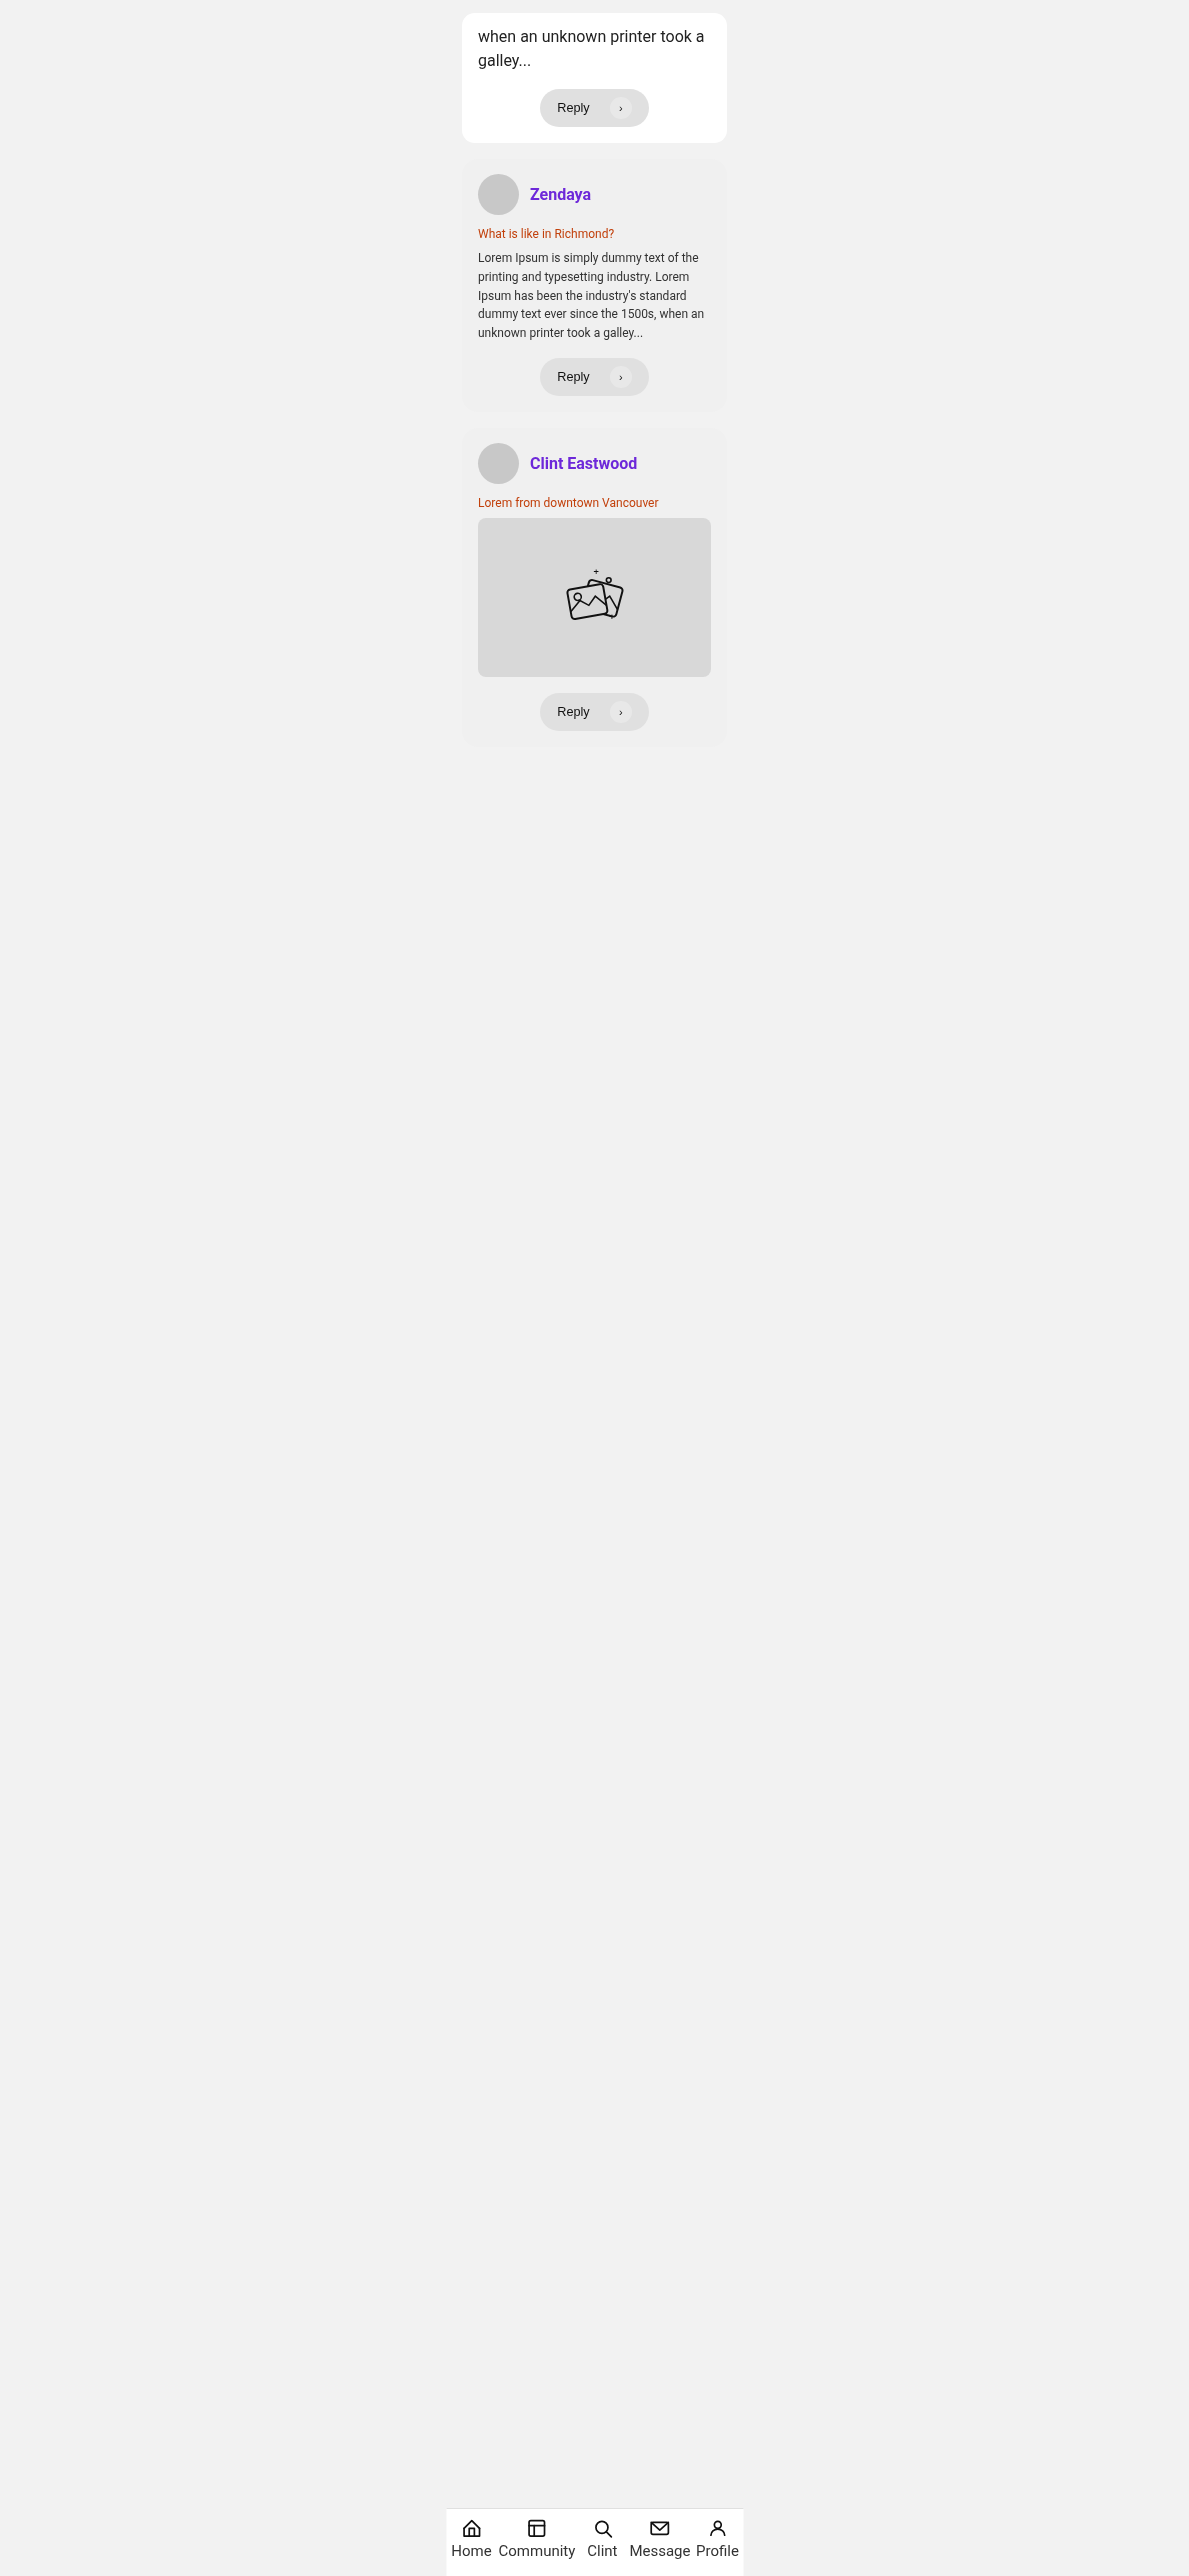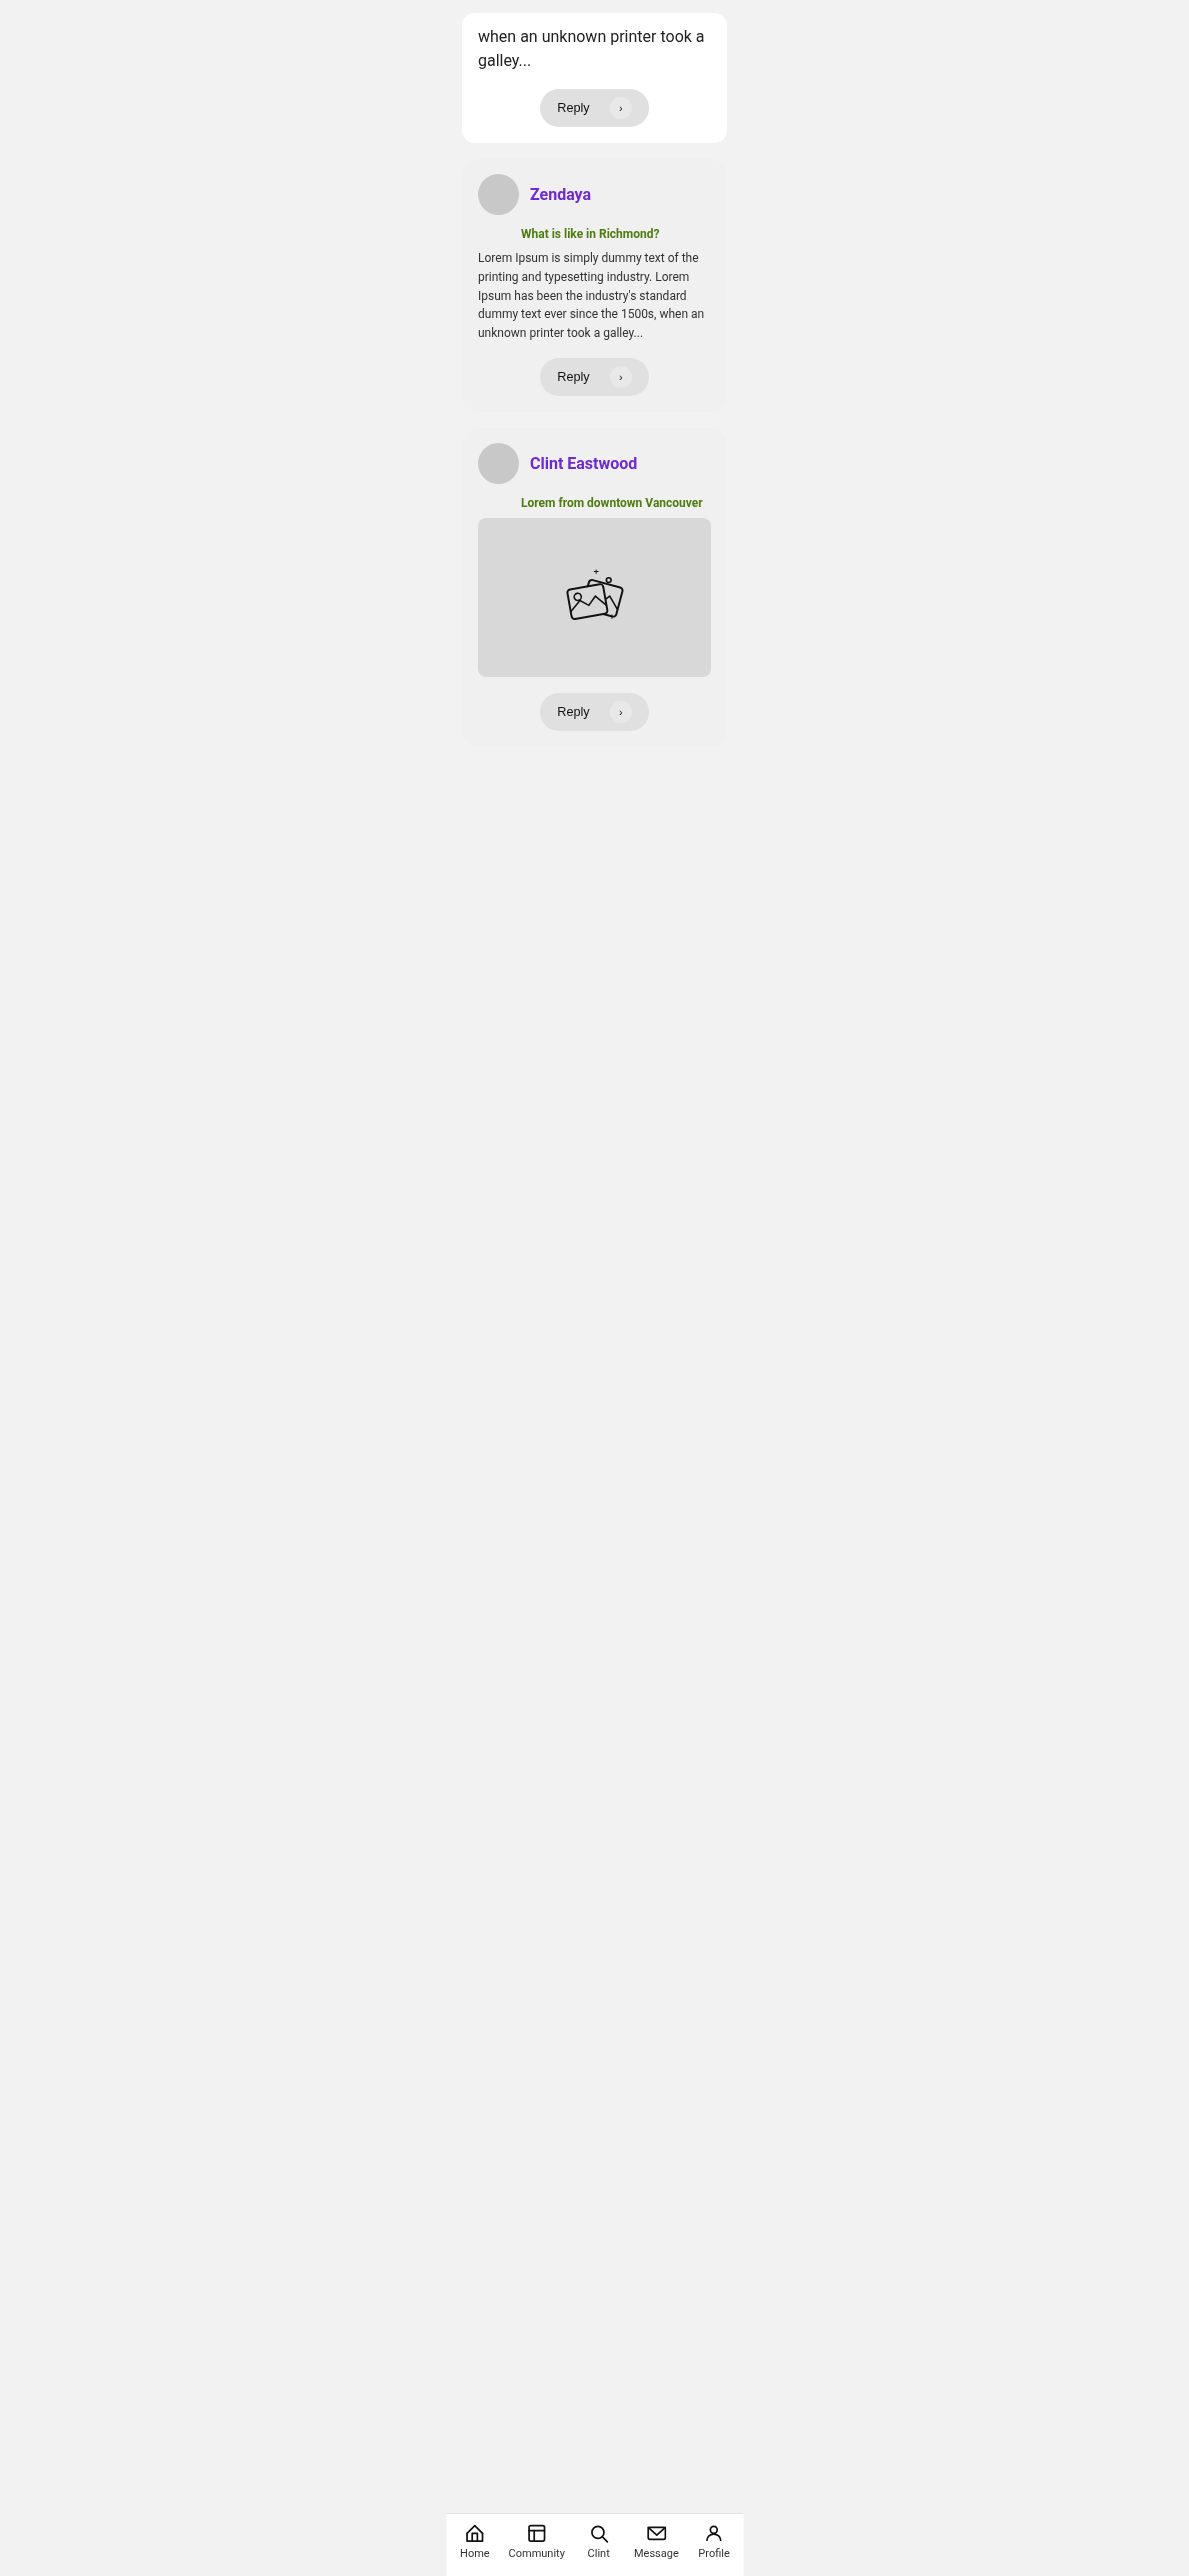--- a/index.html
+++ b/index.html
@@ -68,24 +68,23 @@
     }
 
     .user-name {
       font-size: 16px;
       font-weight: 700;
       color: #6d28d9;
     }
 
     .post-title {
       font-size: 12px;
-      font-weight: 700;
-      color: #4d7c0f;
+      font-weight: 400;
+      color: #c2410c;
       margin-bottom: 8px;
-      margin-left: 43px;
     }
 
     .post-body {
       font-size: 12px;
       color: #333;
       line-height: 1.55;
       margin-bottom: 16px;
     }
 
     .post-image {
@@ -158,21 +157,21 @@
 
     .nav-icon {
       width: 22px;
       height: 22px;
       display: flex;
       align-items: center;
       justify-content: center;
     }
 
     .nav-label {
-      font-size: 11px;
+      font-size: 15px;
       color: #333;
     }
 
     .home-indicator {
       width: 103px;
       height: 4px;
       background: #111;
       border-radius: 2.4px;
       margin: 6.3px auto 0;
     }

